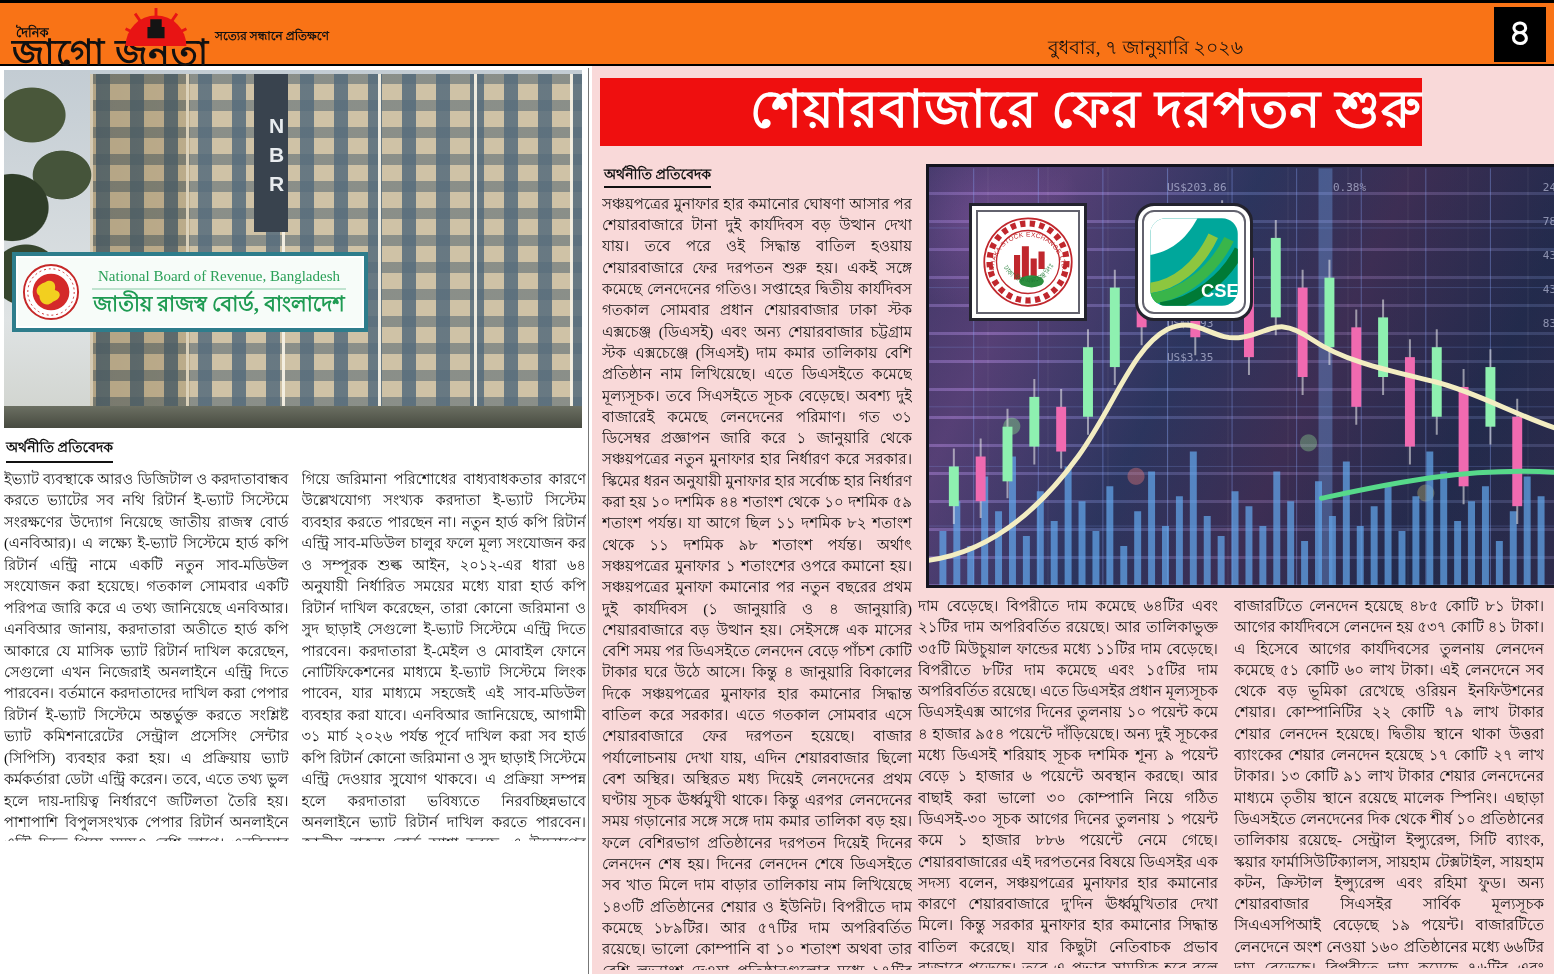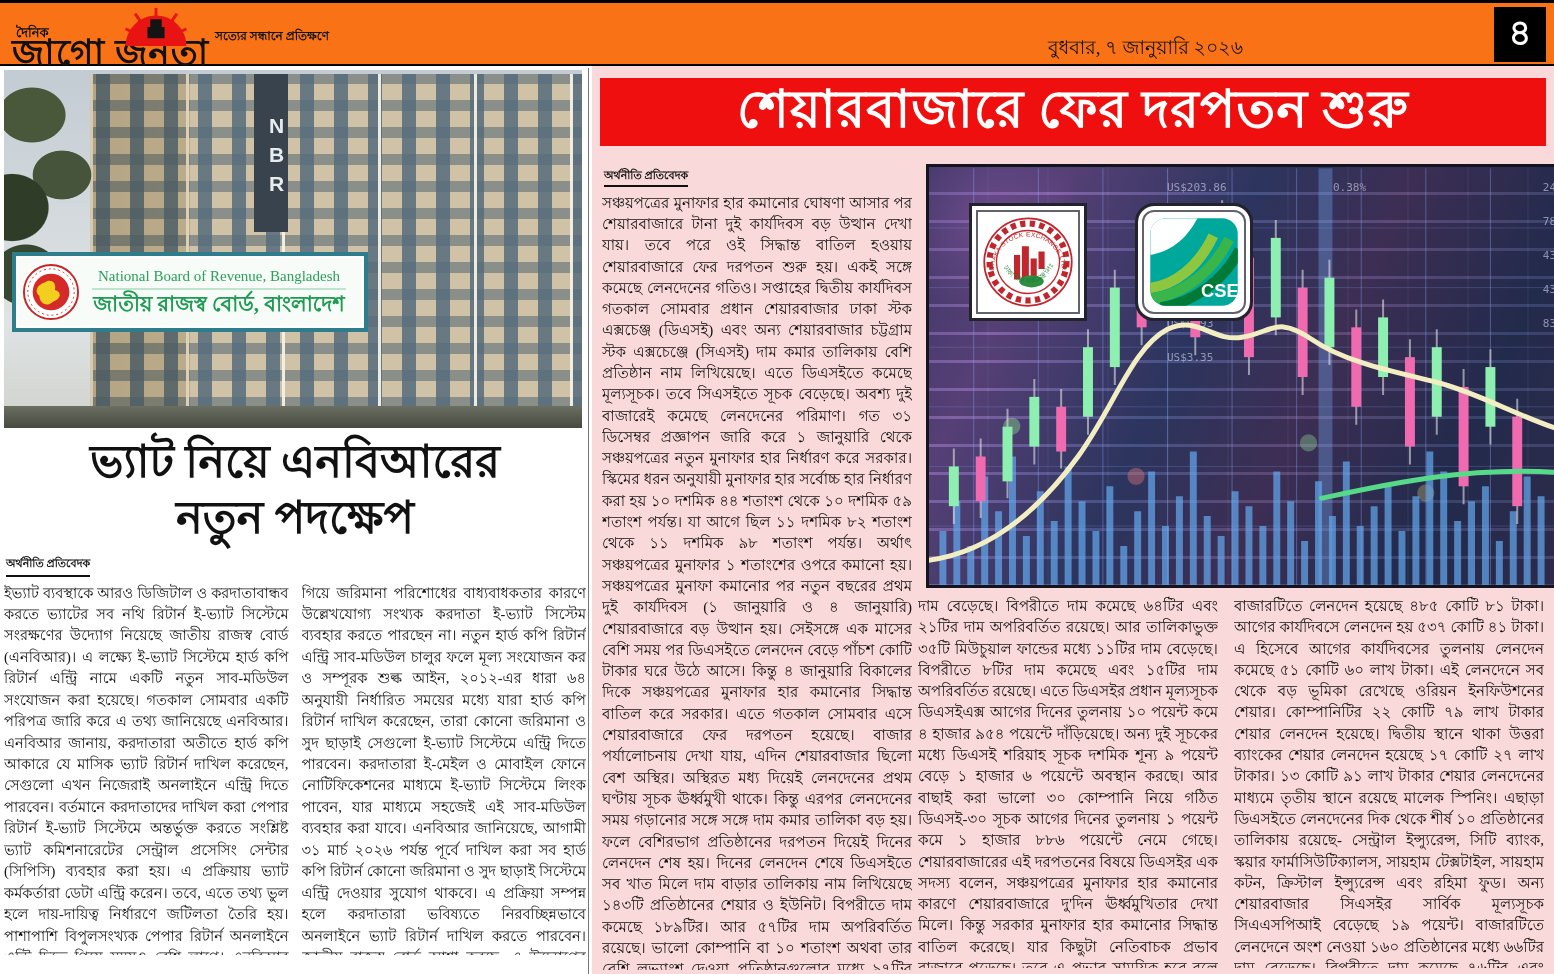--- a/index.html
+++ b/index.html
@@ -44,29 +44,29 @@
               color:#e8ecef; font-family:"Liberation Sans",sans-serif; font-size:21px; font-weight:bold;
               writing-mode:vertical-rl; text-orientation:upright; text-align:center; letter-spacing:6px; padding-top:8px; }
   .sign { position:absolute; left:8px; top:182px; width:356px; height:80px; background:#f7fcf9;
           border:4px solid #2e7d8c; box-shadow:inset 0 0 0 2px #fff; display:flex; align-items:center; padding:18px 6px; }
   .sign-text { flex:1; text-align:center; line-height:1.15; }
   .sign-en { font-size:15px; color:#2aa058; }
   .sign-rule { height:2px; background:#bfe3cf; margin:2px 12px; }
   .sign-bn { font-size:21px; font-weight:bold; color:#1f9b53;text-align:center; }
 
   .l-headline { text-align:center; font-weight:bold; font-size:45px; line-height:1.25; margin-top:6px; }
-  .byline { font-weight:bold; font-size:11px; border-bottom:2px solid #111; display:inline-block;
+  .byline { font-weight:bold; font-size:14px; border-bottom:2px solid #111; display:inline-block;
             padding-bottom:1px; margin:8px 0 6px 2px; }
   .l-cols { display:flex; gap:13px; height:372px; overflow:hidden; }
   .l-col { width:50%; font-size:14.6px; line-height:1.47; text-align:justify; overflow:hidden; }
 
   
   .main-article { position:absolute; left:592px; top:66px; width:962px; height:908px; background:#f9d9d9; }
-  .banner { position:absolute; left:8px; top:12px; width:946px; height:68px; background:#ef0f0f;
-            display:flex; align-items:center; justify-content:center; }
+  .banner { position:absolute; left:8px; top:12px; width:822px; height:68px; background:#ef0f0f;
+            display:flex; align-items:center; justify-content:flex-end; }
   .banner span { color:#fff; font-size:52px; font-weight:bold; letter-spacing:1px; white-space:nowrap; }
   .m-col { font-size:15px; line-height:1.42; text-align:justify; overflow:hidden; position:absolute; }
   .m-col1 { left:10px; top:98px; width:310px; height:806px; }
   .m-col1 .byline { margin-top:0; }
   .m-col2 { left:326px; top:530px; width:300px; height:372px; }
   .m-col3 { left:642px; top:530px; width:310px; height:372px; }
 
   
   .stock-image { position:absolute; left:326px; top:98px; width:696px; height:424px; border:3px solid #14141f;
                  overflow:hidden;
@@ -129,24 +129,20 @@
           <circle cx="30" cy="30" r="19" fill="#d42a2a"></circle>
           <path d="M24,20 c6,-4 12,0 10,8 c8,2 6,10 -2,12 c-6,6 -14,2 -14,-6 c-6,-4 -2,-12 6,-14 z" fill="#f2cf1f"></path>
         </svg>
         <div class="sign-text">
           <div class="sign-en">National Board of Revenue, Bangladesh</div>
           <div class="sign-rule"></div>
           <div class="sign-bn">জাতীয় রাজস্ব বোর্ড, বাংলাদেশ</div>
         </div>
       </div>
     </div>
-    <h1 class="l-headline">
-      <div>ভ্যাট নিয়ে এনবিআরের</div>
-      <div>নতুন পদক্ষেপ</div>
-    </h1>
     <div>
       <div class="byline">অর্থনীতি প্রতিবেদক</div>
     </div>
     <div class="l-cols">
       <div class="l-col">ইভ্যাট ব্যবস্থাকে আরও ডিজিটাল ও করদাতাবান্ধব করতে ভ্যাটের সব নথি রিটার্ন ই-ভ্যাট সিস্টেমে সংরক্ষণের উদ্যোগ নিয়েছে জাতীয় রাজস্ব বোর্ড (এনবিআর)। এ লক্ষ্যে ই-ভ্যাট সিস্টেমে হার্ড কপি রিটার্ন এন্ট্রি নামে একটি নতুন সাব-মডিউল সংযোজন করা হয়েছে। গতকাল সোমবার একটি পরিপত্র জারি করে এ তথ্য জানিয়েছে এনবিআর। এনবিআর জানায়, করদাতারা অতীতে হার্ড কপি আকারে যে মাসিক ভ্যাট রিটার্ন দাখিল করেছেন, সেগুলো এখন নিজেরাই অনলাইনে এন্ট্রি দিতে পারবেন। বর্তমানে করদাতাদের দাখিল করা পেপার রিটার্ন ই-ভ্যাট সিস্টেমে অন্তর্ভুক্ত করতে সংশ্লিষ্ট ভ্যাট কমিশনারেটের সেন্ট্রাল প্রসেসিং সেন্টার (সিপিসি) ব্যবহার করা হয়। এ প্রক্রিয়ায় ভ্যাট কর্মকর্তারা ডেটা এন্ট্রি করেন। তবে, এতে তথ্য ভুল হলে দায়-দায়িত্ব নির্ধারণে জটিলতা তৈরি হয়। পাশাপাশি বিপুলসংখ্যক পেপার রিটার্ন অনলাইনে এন্ট্রি দিতে গিয়ে সময়ও বেশি লাগে। এনবিআর জানায়, সময়মতো পেপার রিটার্নগুলো সিস্টেমে এন্ট্রি না হওয়ায় অনেক ক্ষেত্রে করদাতাদের ওপর স্বয়ংক্রিয়ভাবে সুদ ও জরিমানা আরোপ হচ্ছে। ফলে পরবর্তী সময়ে অনলাইনে রিটার্ন দাখিল করতে</div>
       <div class="l-col">গিয়ে জরিমানা পরিশোধের বাধ্যবাধকতার কারণে উল্লেখযোগ্য সংখ্যক করদাতা ই-ভ্যাট সিস্টেম ব্যবহার করতে পারছেন না। নতুন হার্ড কপি রিটার্ন এন্ট্রি সাব-মডিউল চালুর ফলে মূল্য সংযোজন কর ও সম্পূরক শুল্ক আইন, ২০১২-এর ধারা ৬৪ অনুযায়ী নির্ধারিত সময়ের মধ্যে যারা হার্ড কপি রিটার্ন দাখিল করেছেন, তারা কোনো জরিমানা ও সুদ ছাড়াই সেগুলো ই-ভ্যাট সিস্টেমে এন্ট্রি দিতে পারবেন। করদাতারা ই-মেইল ও মোবাইল ফোনে নোটিফিকেশনের মাধ্যমে ই-ভ্যাট সিস্টেমে লিংক পাবেন, যার মাধ্যমে সহজেই এই সাব-মডিউল ব্যবহার করা যাবে। এনবিআর জানিয়েছে, আগামী ৩১ মার্চ ২০২৬ পর্যন্ত পূর্বে দাখিল করা সব হার্ড কপি রিটার্ন কোনো জরিমানা ও সুদ ছাড়াই সিস্টেমে এন্ট্রি দেওয়ার সুযোগ থাকবে। এ প্রক্রিয়া সম্পন্ন হলে করদাতারা ভবিষ্যতে নিরবচ্ছিন্নভাবে অনলাইনে ভ্যাট রিটার্ন দাখিল করতে পারবেন। জাতীয় রাজস্ব বোর্ড আশা করছে, এ উদ্যোগের মাধ্যমে কর ব্যবস্থায় স্বচ্ছতা ও জবাবদিহি আরও বাড়বে। একইসঙ্গে ভ্যাট ব্যবস্থাকে সম্পূর্ণ ডিজিটাল করার চলমান প্রক্রিয়ায় সম্মানিত করদাতাদের সার্বিক সহযোগিতা কামনা করেছে সংস্থাটি।</div>
     </div>
   </section>
 
   <section class="main-article">

